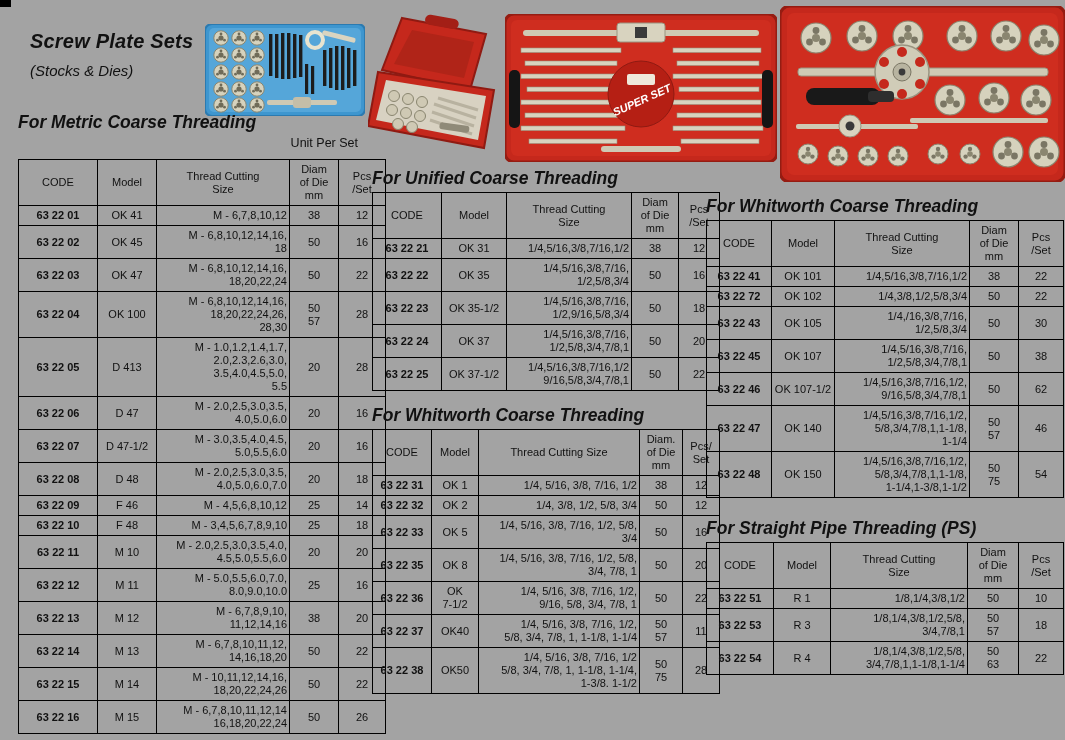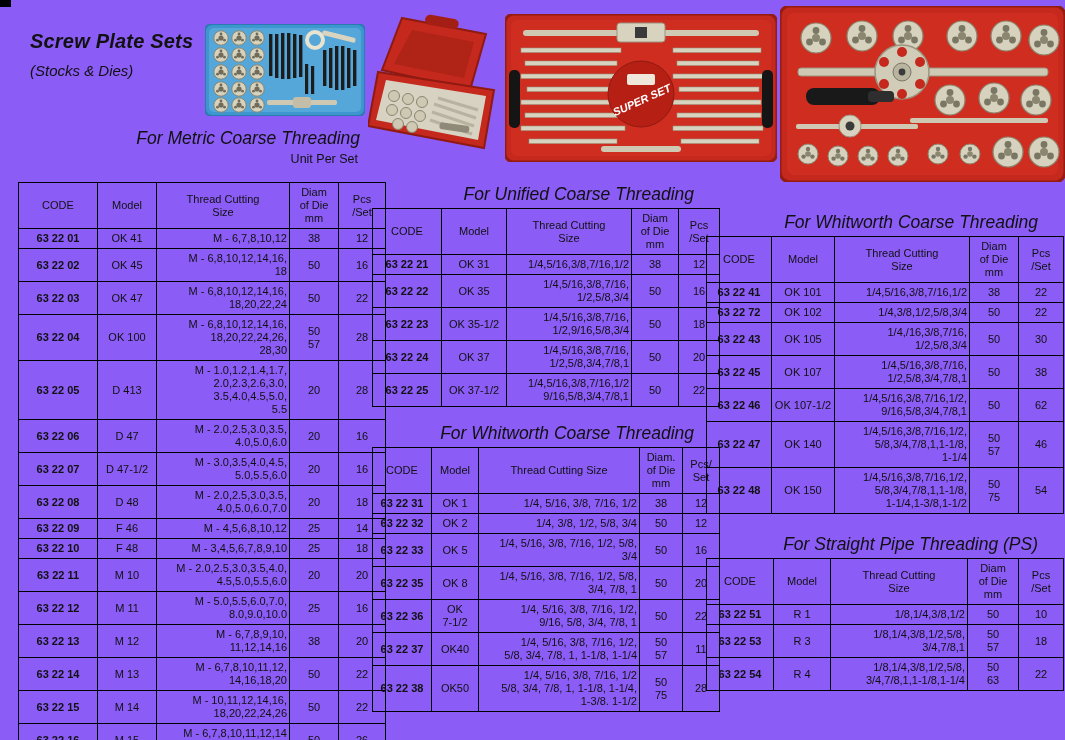--- a/index.html
+++ b/index.html
@@ -1,33 +1,33 @@
 <!DOCTYPE html>
 <html><head>
 <meta charset="utf-8">
 <style>
   html,body{margin:0;padding:0;background:#e8e8e8;}
   .page{
-    position:relative;width:1065px;height:740px;background:#8b5cf6;
+    position:relative;width:1065px;height:740px;background:#a3a3a3;
     overflow:hidden;font-family:"Liberation Sans",sans-serif;color:#111;
   }
   .corner-mark{position:absolute;left:0;top:0;width:11px;height:7px;background:#000;}
 
   
   .page-title{
     position:absolute;left:30px;top:30px;font-size:20px;font-weight:700;
     font-style:italic;letter-spacing:.2px;
   }
   .page-subtitle{
     position:absolute;left:30px;top:62px;font-size:15px;font-weight:400;font-style:italic;
   }
   .sec-heading{
-    font-size:17.5px;font-weight:400;font-style:italic;margin:16px 0 3px 0;white-space:nowrap;text-align:right;
+    font-size:17.5px;font-weight:700;font-style:italic;margin:0 0 3px 0;white-space:nowrap;
   }
-  .unit-label{font-size:12.5px;text-align:right;margin:0 2px 16px 0;}
+  .unit-label{font-size:12.5px;text-align:right;margin:0 2px 9px 0;}
 
   
   .col-left  {position:absolute;left:18px; top:112px;width:342px;}
   .col-mid   {position:absolute;left:372px;top:168px;width:322px;}
   .col-right {position:absolute;left:706px;top:196px;width:332px;}
   .gap-top-14{margin-top:14px;}
   .gap-top-18{margin-top:20px;}
 
   
   table{border-collapse:collapse;table-layout:fixed;width:100%;}

